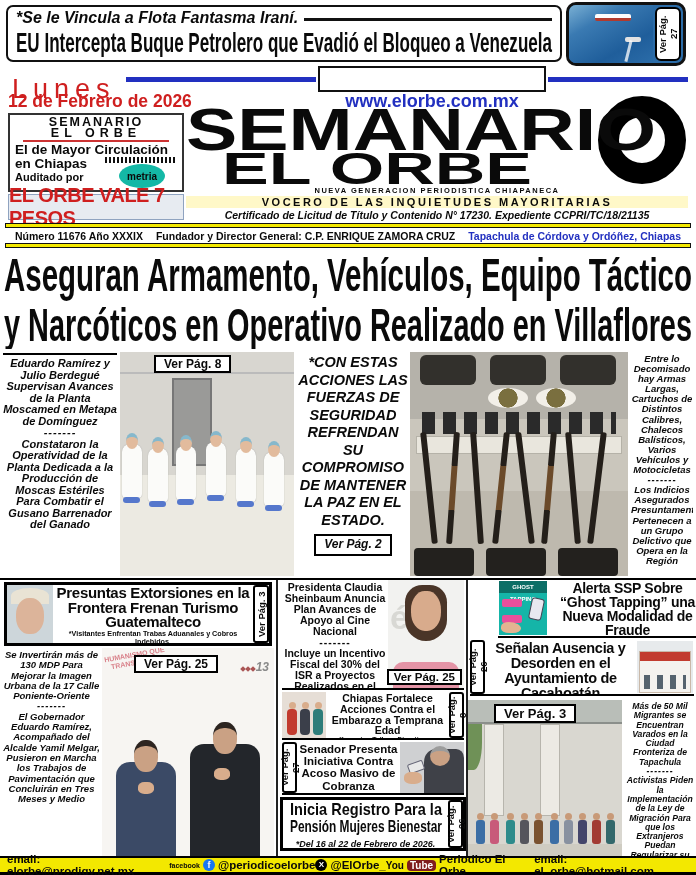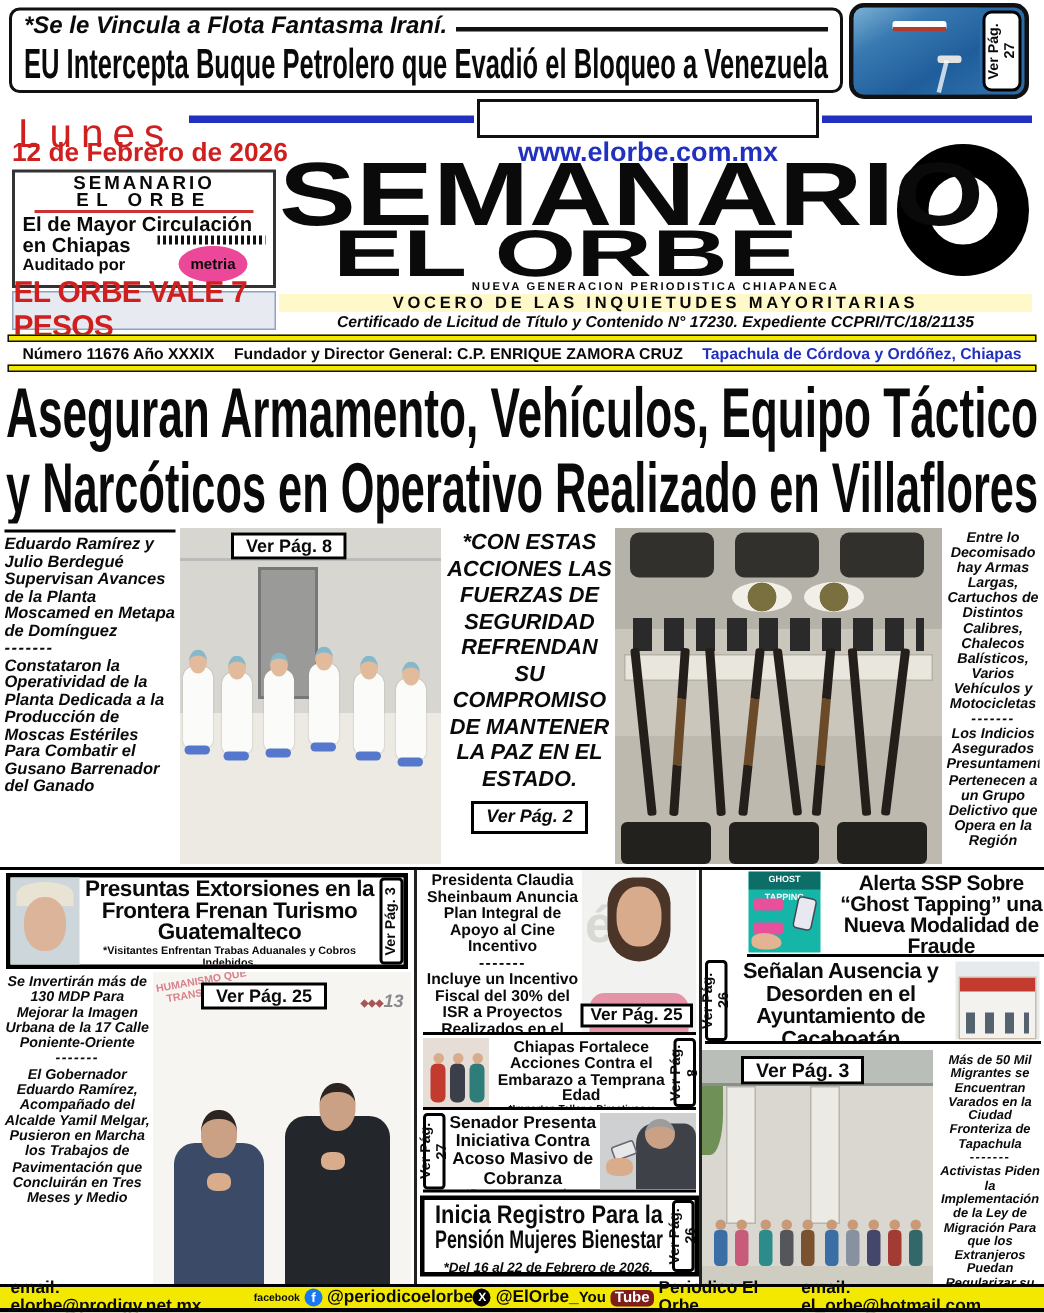--- a/index.html
+++ b/index.html
@@ -40,21 +40,21 @@
   .mini-b1 { font-weight:bold; font-size:12.5px; letter-spacing:2px; line-height:12px; }
   .mini-b2 { font-weight:bold; font-size:12.5px; letter-spacing:5px; line-height:11px; }
   .mini-rule { height:2px; background:#c33; margin:1px 10px; }
   .circ1 { font-weight:bold; font-size:13.5px; line-height:14px; text-align:left; padding-left:2px; }
   .mast-row { display:flex; align-items:flex-start; }
   .mast-row-left { text-align:left; padding-left:2px; }
   .circ2 { font-weight:bold; font-size:13.5px; line-height:14px; }
   .audited { font-weight:bold; font-size:11px; line-height:13px; }
   .metria-wrap { margin-left:auto; margin-right:2px; }
   .bars { width:72px; height:6px; background:repeating-linear-gradient(90deg,#111 0 2px,transparent 2px 4px); margin-bottom:1px; }
-  .metria { width:46px; height:24px; background:#ec4899; border-radius:50%; margin-left:14px;
+  .metria { width:46px; height:24px; background:#14b8a6; border-radius:50%; margin-left:14px;
     display:flex; align-items:center; justify-content:center; font-weight:bold; font-size:10px; }
   .price { position:absolute; left:8px; top:194px; width:176px; height:26px; background:#e7ebf1;
     border:1px solid #8fa3c0; color:#cf1f1f; font-weight:bold; font-size:20px;
     display:flex; align-items:center; justify-content:center; letter-spacing:-0.5px; }
 
   
   .brand-ring { position:absolute; left:598px; top:96px; width:88px; height:88px;
     border:21px solid #000; border-radius:50%; }
   .brand-svg { position:absolute; left:186px; top:94px; }
   .svgt { font-family:"Liberation Sans",sans-serif; font-weight:bold; fill:#0a0a0a; }
@@ -71,21 +71,21 @@
   .irow { height:15px; display:flex; align-items:center; justify-content:space-between;
     padding:0 10px; font-weight:bold; font-size:10.5px; }
   .loc { color:#2230c0; }
 
   
   .headline-svg { position:absolute; left:2px; top:249px; }
 
   
   .lead-left { position:absolute; left:3px; top:353px; width:114px; height:222px; overflow:hidden;
     border-top:2px solid #000; padding-top:3px; font-weight:bold; font-style:italic;
-    font-size:11px; line-height:11.5px; text-align:left; }
+    font-size:11px; line-height:11.5px; text-align:center; }
   .dashes { display:block; font-weight:bold; letter-spacing:1px; }
   .ver { background:#fff; border:2px solid #000; font-weight:bold; font-size:12px;
     padding:0 8px; display:inline-block; }
   .lead-photo1 { position:absolute; left:120px; top:352px; width:174px; height:224px; overflow:hidden;
     background:linear-gradient(#d8d6d0 0 55%, #eceae2 55% 100%); }
   .lp1-ver { position:absolute; top:3px; left:34px; z-index:3; }
   .door { position:absolute; left:52px; top:26px; width:40px; height:88px; background:#9a9a98; border:2px solid #777; }
   .ceil { position:absolute; left:0; top:20px; width:100%; height:2px; background:#bbb; }
   .fig { position:absolute; width:20px; height:54px; background:#fbfbf9; border-radius:8px 8px 4px 4px;
     box-shadow:0 0 1px #999; }
@@ -382,21 +382,21 @@
     <div class="corner13"><i></i><i></i><i></i><span>13</span></div>
     <span class="ver gob-ver">Ver Pág. 25</span>
     <div class="gp gp1"></div>
     <div class="gp gp2"></div>
     <div class="hands" style="left:36px; bottom:62px;"></div>
     <div class="hands" style="left:112px; bottom:76px;"></div>
   </div>
 
   <div class="box-sheinbaum">
     <div class="sh-text">
-      <span>Presidenta Claudia Sheinbaum Anuncia Plan Integral de Apoyo al Cine Incentivo</span>
+      <span>Presidenta Claudia Sheinbaum Anuncia Plan Avances de Apoyo al Cine Nacional</span>
       <span class="dashes">-------</span>
       <span>Incluye un Incentivo Fiscal del 30% del ISR a Proyectos Realizados en el País</span>
     </div>
     <div class="sh-photo">
       <div class="sh-bg">é c</div>
       <div class="sh-hair"></div>
       <div class="sh-face"></div>
       <div class="sh-top"></div>
     </div>
     <span class="ver sh-ver">Ver Pág. 25</span>

